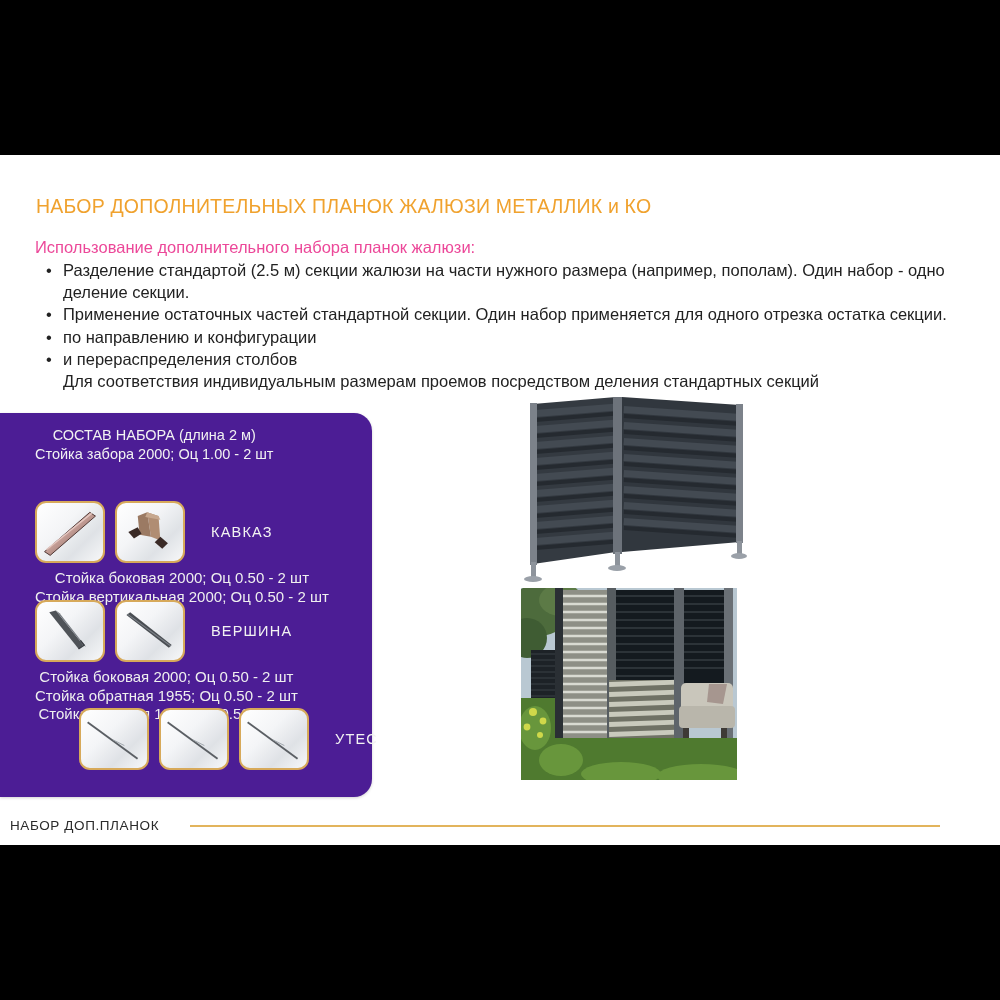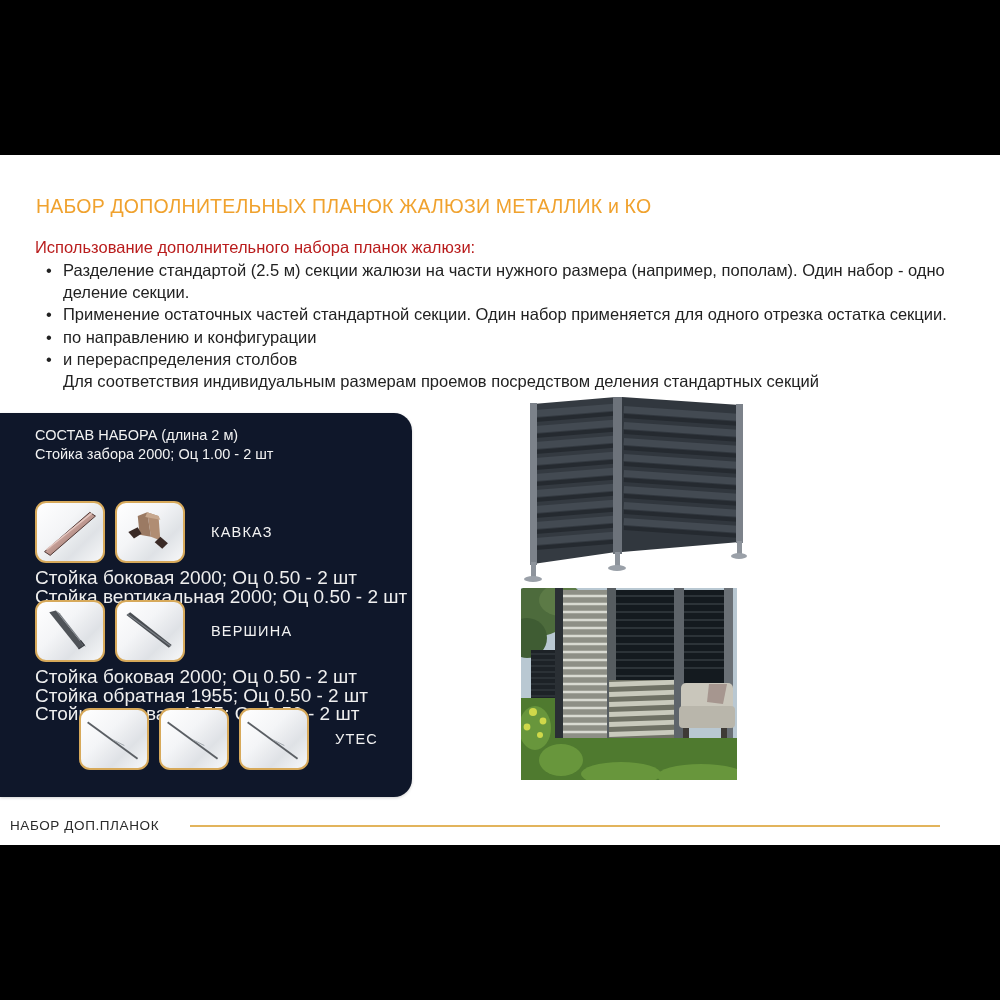--- a/index.html
+++ b/index.html
@@ -48,21 +48,21 @@
     color: #f0a22e;
     white-space: nowrap;
   }
 
   
   .intro-line {
     position: absolute;
     left: 35px;
     top: 83px;
     font-size: 16.5px;
-    color: #b91c1c;
+    color: #ec4899;
     white-space: nowrap;
   }
   .bullet-list {
     position: absolute;
     left: 35px;
     top: 105px;
     width: 940px;
   }
   .bullet-row {
     position: relative;
@@ -80,26 +80,27 @@
     line-height: 21.5px;
     color: #222222;
   }
   .bullet-row .ln { display: block; white-space: nowrap; }
 
   
   .spec-panel {
     position: absolute;
     left: 0;
     top: 258px;
-    width: 412px;
+    width: 372px;
     height: 384px;
-    background: #0f172a;
+    background: #4c1d95;
     border-top-right-radius: 18px;
     border-bottom-right-radius: 18px;
     box-shadow: 0 1px 3px rgba(0,0,0,0.18);
+    text-align: center;
   }
   .spec-head {
     position: absolute;
     left: 35px;
     top: 13px;
     font-size: 14.5px;
     line-height: 19px;
     color: #f2f2f2;
     white-space: nowrap;
   }
@@ -132,21 +133,21 @@
   .tile svg { display: block; width: 100%; height: 100%; }
   .group-label {
     font-size: 14.5px;
     color: #f2f2f2;
     letter-spacing: 1.2px;
     margin-left: 16px;
     white-space: nowrap;
   }
   .group-lines {
     margin-top: 6px;
-    font-size: 19px;
+    font-size: 15px;
     line-height: 18.5px;
     color: #efefef;
     white-space: nowrap;
   }
   .group-lines .l { display: block; }
 
   
   .photo-fence {
     position: absolute;
     left: 500px;

